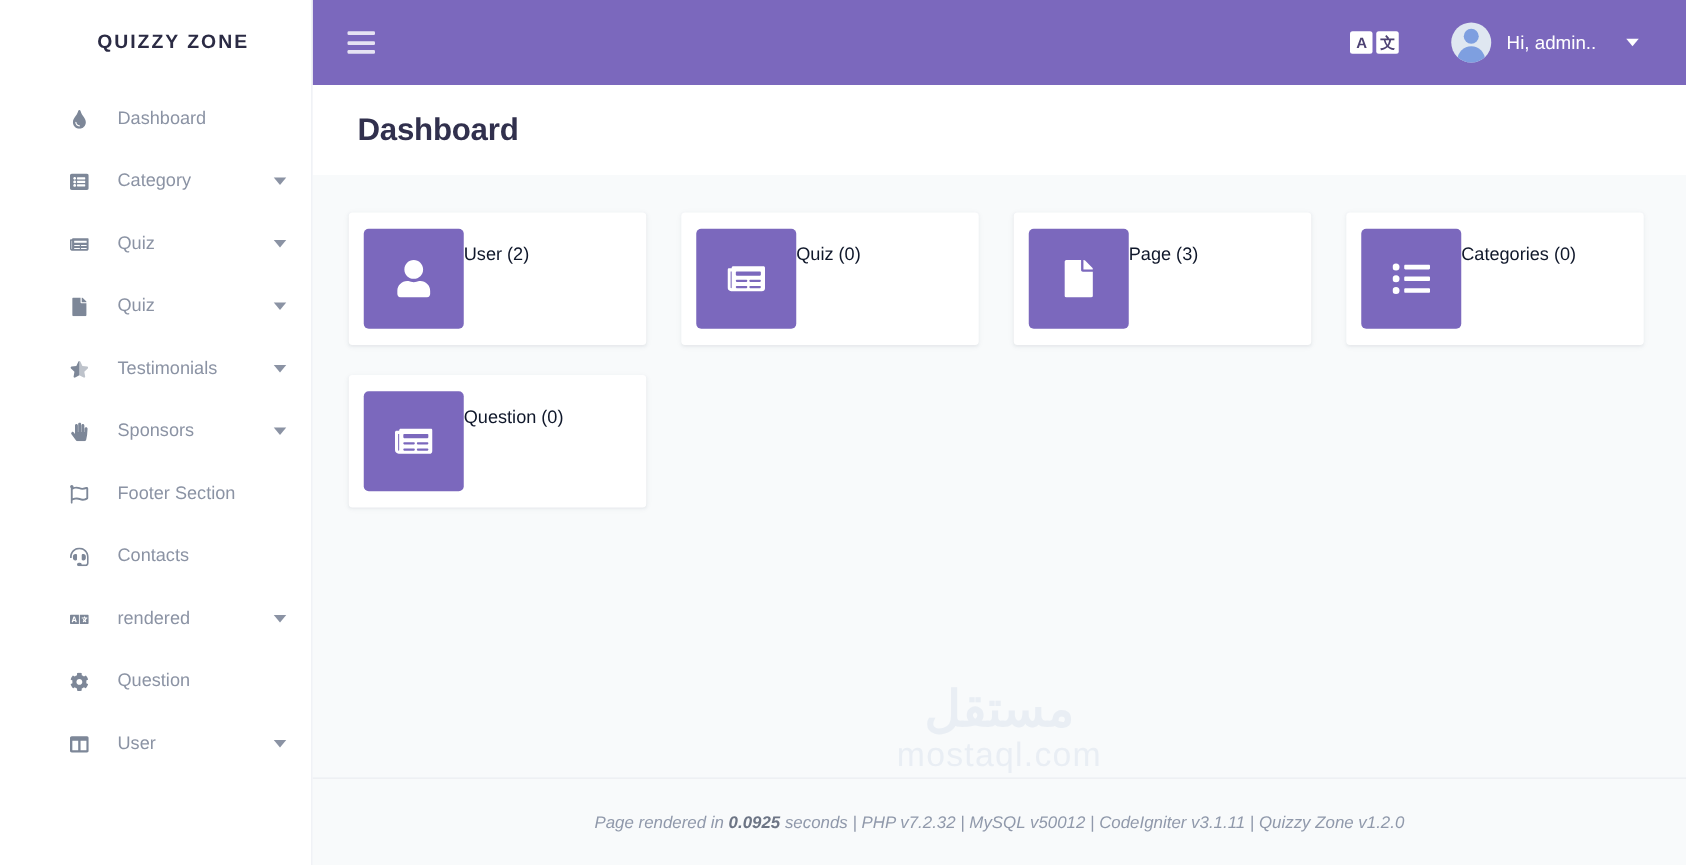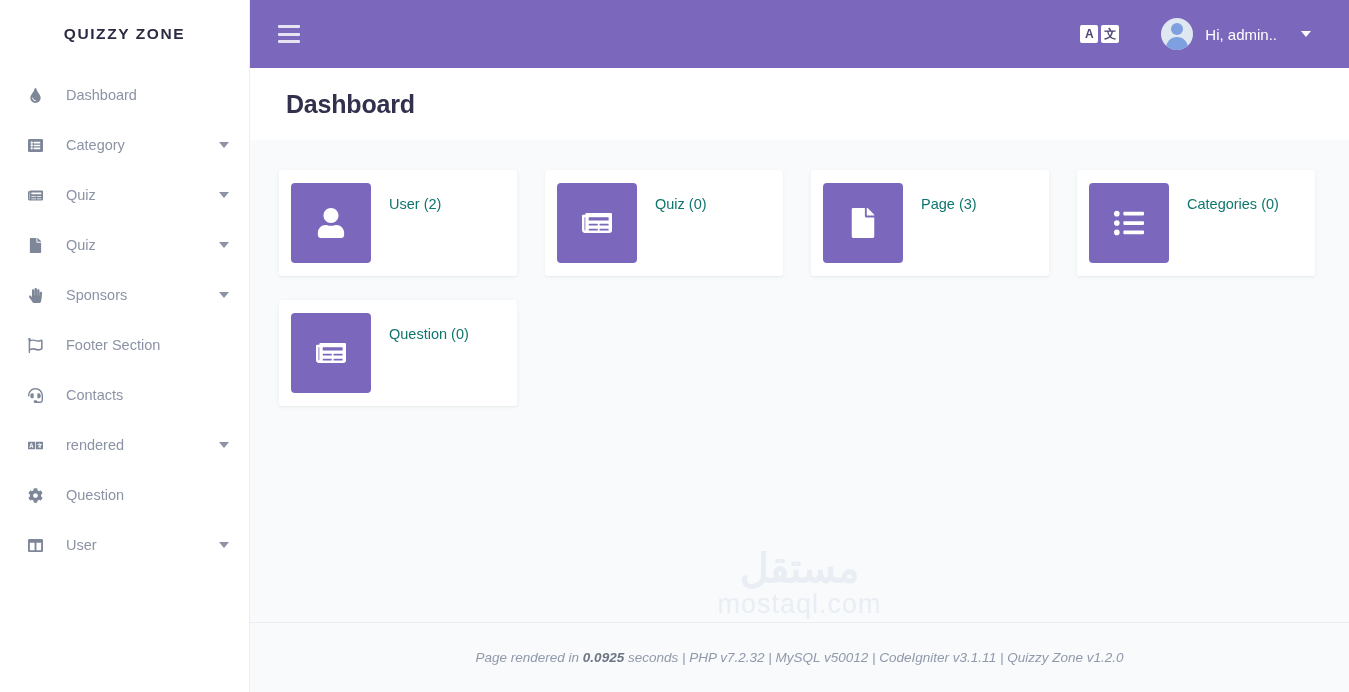--- a/index.html
+++ b/index.html
@@ -12,20 +12,21 @@
   #app { position: relative; width: 1349px; height: 692px; display: flex; }
 
   
   .sidebar {
     width: 250px; height: 692px;
     background: #ffffff;
     border-right: 1px solid #eceef3;
     flex: 0 0 250px;
     position: relative;
     z-index: 5;
+    padding-left: 28px;
   }
   .brand {
     height: 68px;
     display: flex; align-items: center; justify-content: center;
     font-size: 15.5px; font-weight: bold; letter-spacing: 1.6px;
     color: #2b2b44;
   }
   .nav { padding-top: 2px; }
   .nav-item {
     height: 50px;
@@ -120,21 +121,21 @@
     padding: 0 12px;
     margin-bottom: 24px;
     cursor: pointer;
   }
   .stat-ico {
     width: 80px; height: 80px; flex: 0 0 80px;
     background: #7b68bd; border-radius: 4px;
     display: flex; align-items: center; justify-content: center;
   }
   .stat-ico svg { width: 30px; height: 30px; fill: #ffffff; }
-  .stat-label { margin-left: 18px; color: #0f766e; font-size: 14.5px; align-self: flex-start; margin-top: 26px; }
+  .stat-label { color: #0f172a; font-size: 14.5px; align-self: flex-start; margin-top: 26px; }
 
   
   .watermark {
     position: absolute; left: 50%; bottom: 0px;
     transform: translateX(-50%);
     text-align: center; pointer-events: none;
     color: #e9eef4; user-select: none; z-index: 1;
   }
   .wm-ar { font-size: 40px; font-weight: bold; line-height: 1; }
   .wm-en { font-size: 27px; line-height: 1.25; letter-spacing: 1px; }
@@ -189,20 +190,30 @@
       <div class="nav-item">
         <span class="nav-ico">
           <svg viewBox="0 0 384 512">
               <path d="M224 136V0H24C10.7 0 0 10.7 0 24v464c0 13.3 10.7 24 24 24h336c13.3 0 24-10.7 24-24V160H248c-13.2 0-24-10.8-24-24zm160-14.1v6.1H256V0h6.1c6.4 0 12.5 2.5 17 7l97.9 98c4.5 4.5 7 10.6 7 16.9z"></path>
             </svg>
         </span>
         <span class="nav-label">Quiz</span>
         <span class="caret"></span>
       </div>
 
+      <div class="nav-item">
+        <span class="nav-ico">
+          <svg viewBox="0 0 576 512">
+              <path d="M288 0c-11.4 0-22.8 5.9-28.7 17.8L194 150.2 47.9 171.5c-26.2 3.8-36.7 36.1-17.7 54.6l105.7 103-25 145.5c-4.5 26.3 23.2 46 46.4 33.7L288 439.6V0z"></path>
+              <path d="M288 0v439.6l130.7 68.7c23.2 12.2 50.9-7.4 46.4-33.7l-25-145.5 105.7-103c19-18.5 8.5-50.8-17.7-54.6L382 150.2 316.7 17.8C310.7 5.9 299.3 0 288 0z" opacity=".5"></path>
+            </svg>
+        </span>
+        <span class="nav-label">Testimonials</span>
+        <span class="caret"></span>
+      </div>
 
       <div class="nav-item">
         <span class="nav-ico">
           <svg viewBox="0 0 448 512">
               <path d="M408.781 128.007C386.356 127.578 368 146.36 368 168.79V256h-8V79.79c0-22.43-18.356-41.212-40.781-40.783C297.488 39.423 280 57.169 280 79v177h-8V40.79C272 18.36 253.644-.422 231.219.007 209.488.423 192 18.169 192 40v216h-8V80.79c0-22.43-18.356-41.212-40.781-40.783C121.488 40.423 104 58.169 104 80v235.992l-31.648-43.519c-12.993-17.866-38.009-21.817-55.877-8.823-17.865 12.994-21.815 38.01-8.822 55.877l125.68 172.806A48 48 0 0 0 172.182 512h190.57c22.949 0 42.661-16.25 47.062-38.773l24.055-123.13c1.47-7.531 2.125-15.197 2.125-22.87L448 168c0-21.831-17.488-39.577-39.219-39.993z"></path>
             </svg>
         </span>
         <span class="nav-label">Sponsors</span>
         <span class="caret"></span>
       </div>

